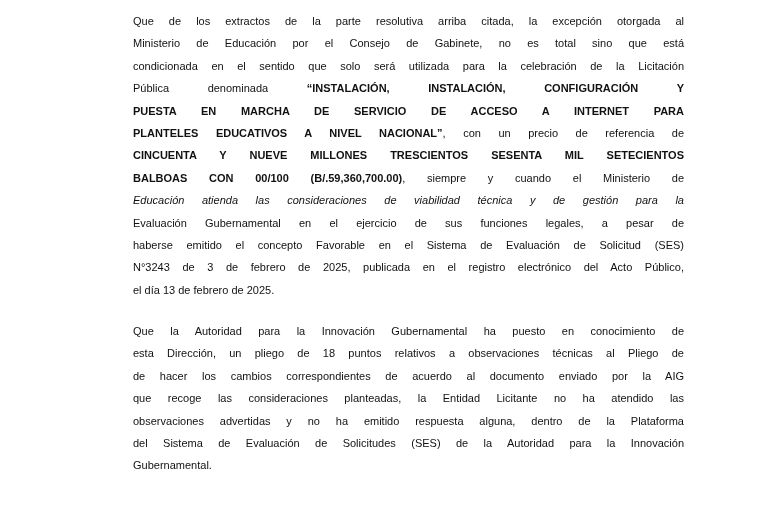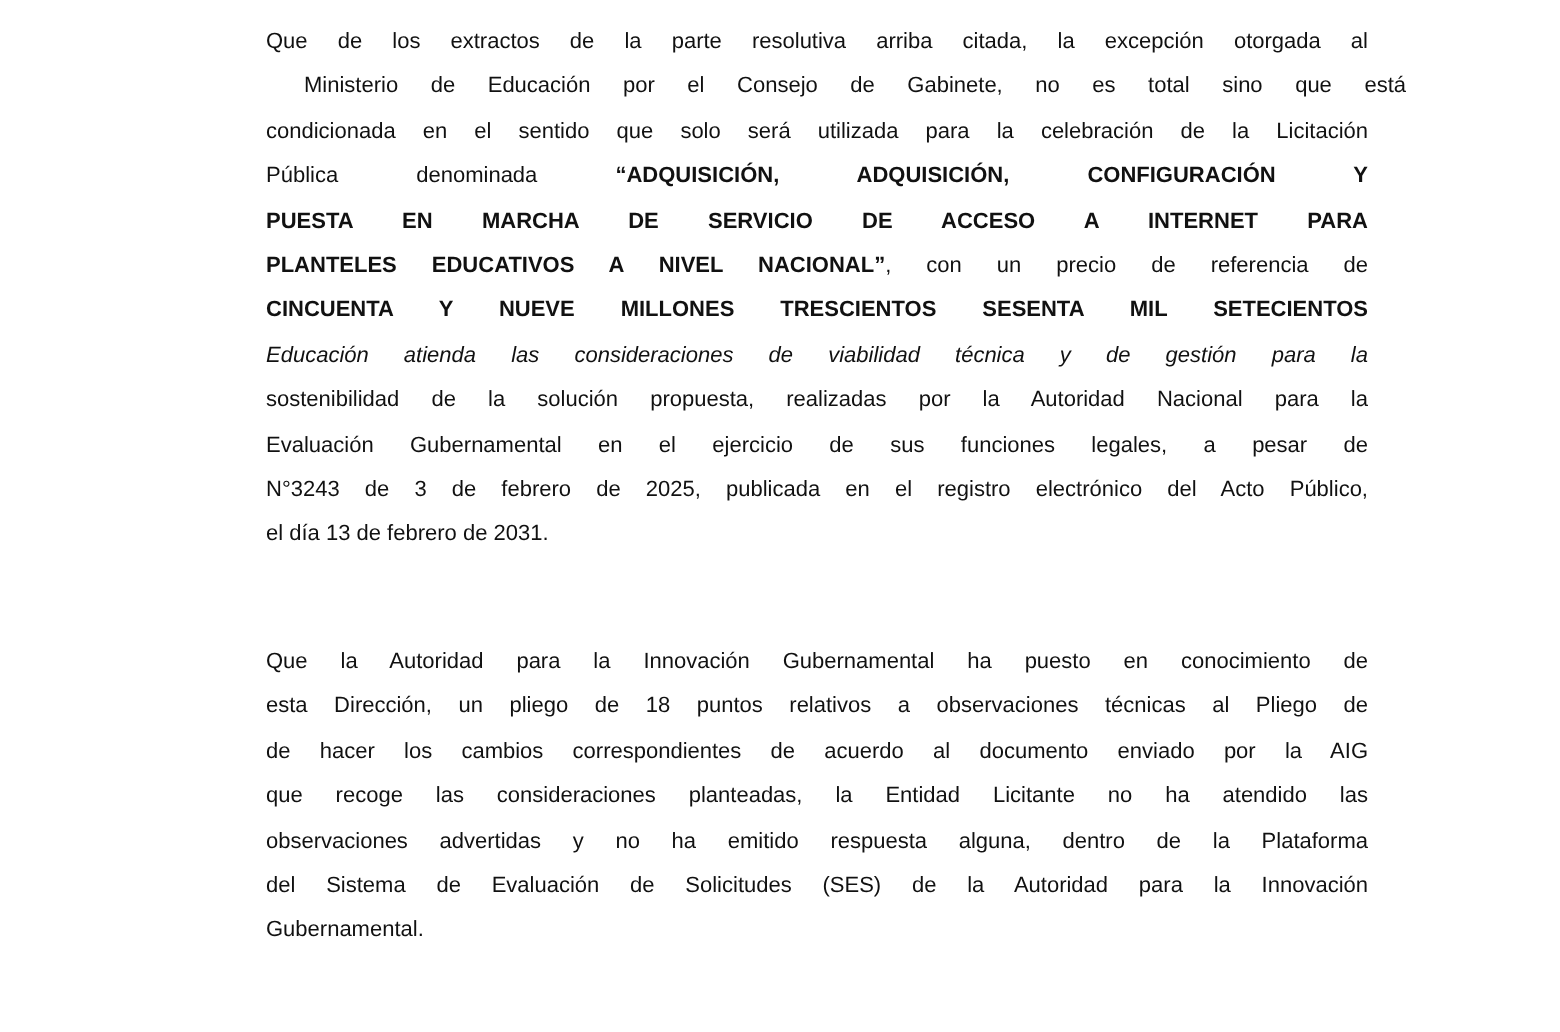--- a/index.html
+++ b/index.html
@@ -28,31 +28,32 @@
   .b { font-weight: bold; }
   #p1 { top: 10px; }
   #p2 { top: 320px; }
 </style>
 </head>
 <body>
 
 <div class="page">
   <div class="para" id="p1">
       <div class="line"><span style="display: inline-block; width: 100%; text-align: justify; text-align-last: justify;"><span>Que de los extractos de la parte resolutiva arriba citada, la excepción otorgada al</span></span></div>
-      <div class="line"><span style="display: inline-block; width: 100%; text-align: justify; text-align-last: justify; margin-left: 19px;"><span>Ministerio de Educación por el Consejo de Gabinete, no es total sino que está</span></span></div>
+      <div class="line"><span style="display: inline-block; width: 100%; text-align: justify; text-align-last: justify;"><span>Ministerio de Educación por el Consejo de Gabinete, no es total sino que está</span></span></div>
       <div class="line"><span style="display: inline-block; width: 100%; text-align: justify; text-align-last: justify;"><span>condicionada en el sentido que solo será utilizada para la celebración de la Licitación</span></span></div>
-      <div class="line"><span style="display: inline-block; width: 100%; text-align: justify; text-align-last: justify;"><span>Pública denominada </span><span class="b">“ADQUISICIÓN, ADQUISICIÓN, CONFIGURACIÓN Y</span></span></div>
+      <div class="line"><span style="display: inline-block; width: 100%; text-align: justify; text-align-last: justify;"><span>Pública denominada </span><span class="b">“INSTALACIÓN, INSTALACIÓN, CONFIGURACIÓN Y</span></span></div>
       <div class="line"><span style="display: inline-block; width: 100%; text-align: justify; text-align-last: justify;"><span class="b">PUESTA EN MARCHA DE SERVICIO DE ACCESO A INTERNET PARA</span></span></div>
       <div class="line"><span style="display: inline-block; width: 100%; text-align: justify; text-align-last: justify;"><span class="b">PLANTELES EDUCATIVOS A NIVEL NACIONAL”</span><span>, con un precio de referencia de</span></span></div>
       <div class="line"><span style="display: inline-block; width: 100%; text-align: justify; text-align-last: justify;"><span class="b">CINCUENTA Y NUEVE MILLONES TRESCIENTOS SESENTA MIL SETECIENTOS</span></span></div>
+      <div class="line"><span style="display: inline-block; width: 100%; text-align: justify; text-align-last: justify;"><span class="b">BALBOAS CON 00/100 (B/.59,360,700.00)</span><span>, siempre y cuando el Ministerio de</span></span></div>
       <div class="line"><span style="display: inline-block; width: 100%; text-align: justify; text-align-last: justify; font-style: italic;"><span>Educación atienda las consideraciones de viabilidad técnica y de gestión para la</span></span></div>
-      <div class="line"><span style="display: inline-block; width: 100%; text-align: justify; text-align-last: justify;"><span>sostenibilidad de la solución propuesta, realizadas por la Autoridad Nacional para la</span></span></div>
       <div class="line"><span style="display: inline-block; width: 100%; text-align: justify; text-align-last: justify;"><span>Evaluación Gubernamental en el ejercicio de sus funciones legales, a pesar de</span></span></div>
+      <div class="line"><span style="display: inline-block; width: 100%; text-align: justify; text-align-last: justify;"><span>haberse emitido el concepto Favorable en el Sistema de Evaluación de Solicitud (SES)</span></span></div>
       <div class="line"><span style="display: inline-block; width: 100%; text-align: justify; text-align-last: justify;"><span>N°3243 de 3 de febrero de 2025, publicada en el registro electrónico del Acto Público,</span></span></div>
-      <div class="line last"><span style="display: inline-block; width: 100%; text-align: justify; text-align-last: left;"><span>el día 13 de febrero de 2031.</span></span></div>
+      <div class="line last"><span style="display: inline-block; width: 100%; text-align: justify; text-align-last: left;"><span>el día 13 de febrero de 2025.</span></span></div>
     </div>
   <div class="para" id="p2">
       <div class="line"><span style="display: inline-block; width: 100%; text-align: justify; text-align-last: justify;"><span>Que la Autoridad para la Innovación Gubernamental ha puesto en conocimiento de</span></span></div>
       <div class="line"><span style="display: inline-block; width: 100%; text-align: justify; text-align-last: justify;"><span>esta Dirección, un pliego de 18 puntos relativos a observaciones técnicas al Pliego de</span></span></div>
       <div class="line"><span style="display: inline-block; width: 100%; text-align: justify; text-align-last: justify;"><span>de hacer los cambios correspondientes de acuerdo al documento enviado por la AIG</span></span></div>
       <div class="line"><span style="display: inline-block; width: 100%; text-align: justify; text-align-last: justify;"><span>que recoge las consideraciones planteadas, la Entidad Licitante no ha atendido las</span></span></div>
       <div class="line"><span style="display: inline-block; width: 100%; text-align: justify; text-align-last: justify;"><span>observaciones advertidas y no ha emitido respuesta alguna, dentro de la Plataforma</span></span></div>
       <div class="line"><span style="display: inline-block; width: 100%; text-align: justify; text-align-last: justify;"><span>del Sistema de Evaluación de Solicitudes (SES) de la Autoridad para la Innovación</span></span></div>
       <div class="line last"><span style="display: inline-block; width: 100%; text-align: justify; text-align-last: left;"><span>Gubernamental.</span></span></div>
     </div>

